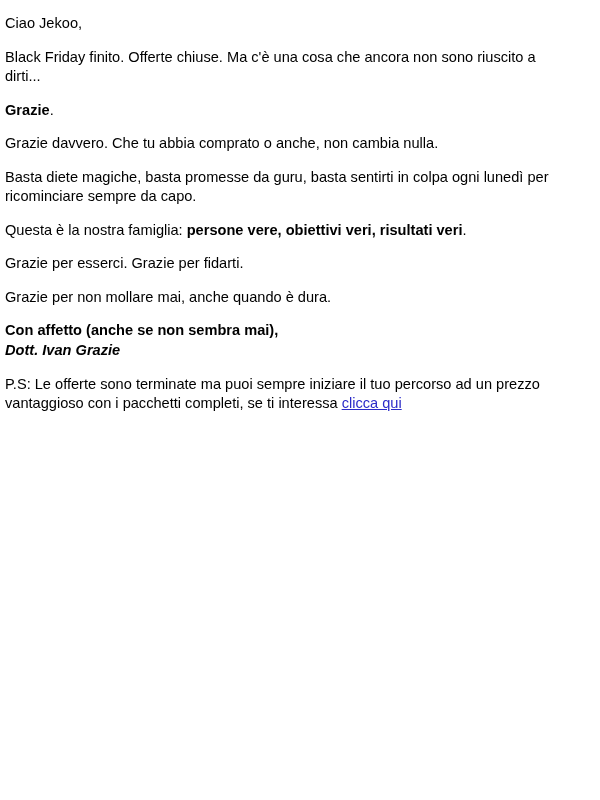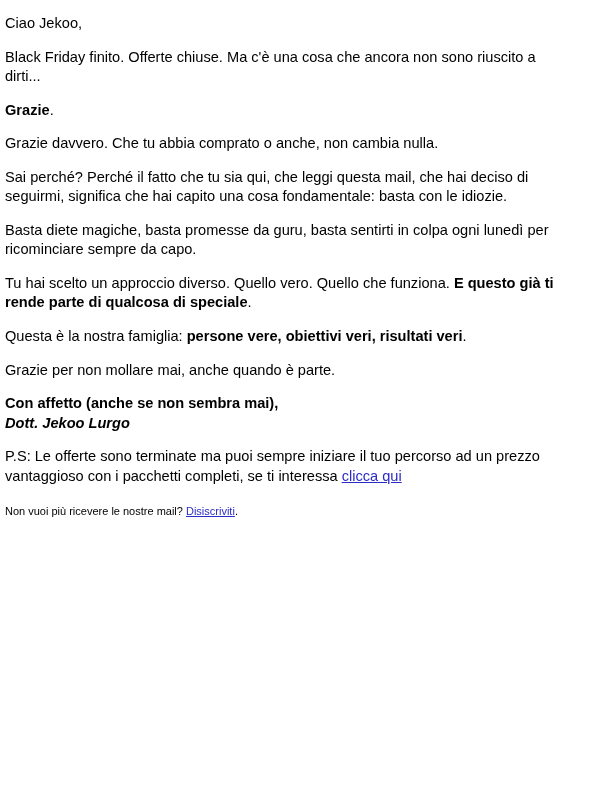--- a/index.html
+++ b/index.html
@@ -67,49 +67,43 @@
   </p>
 
   <p class="para">
     <span class="b">Grazie</span><span>.</span>
   </p>
 
   <p class="para">
     <span>Grazie davvero. Che tu abbia comprato o anche, non cambia nulla.</span>
   </p>
 
-  <p class="para">
-    <span>Sai perché? Perché il fatto che tu sia qui, che leggi questa mail, che hai deciso di seguirmi, significa che hai capito una cosa fondamentale: basta con le idiozie.</span>
-  </p>
 
   <p class="para">
     <span>Basta diete magiche, basta promesse da guru, basta sentirti in colpa ogni lunedì per ricominciare sempre da capo.</span>
   </p>
 
-  <p class="para">
-    <span>Tu hai scelto un approccio diverso. Quello vero. Quello che funziona. </span><span class="b">E questo già ti rende parte di qualcosa di speciale</span><span>.</span>
-  </p>
 
 
 
   <p class="para">
     <span>Questa è la nostra famiglia: </span><span class="b">persone vere, obiettivi veri, risultati veri</span><span>.</span>
   </p>
 
+  <p class="para">
+    <span>Grazie per esserci. Grazie per fidarti.</span>
+  </p>
 
   <p class="para">
-    <span>Grazie per non mollare mai, anche quando è parte.</span>
+    <span>Grazie per non mollare mai, anche quando è dura.</span>
   </p>
 
   <p class="para">
     <span class="signature-line">Con affetto (anche se non sembra mai),</span>
-      <span class="signature-line i">Dott. Jekoo Lurgo</span>
+      <span class="signature-line i">Dott. Ivan Grazie</span>
   </p>
 
   <p class="para">
     <span>P.S: Le offerte sono terminate ma puoi sempre iniziare il tuo percorso ad un prezzo vantaggioso con i pacchetti completi, se ti interessa </span><a class="link" href="#">clicca qui</a>
   </p>
 
-  <div class="footer">
-    <span>Non vuoi più ricevere le nostre mail? </span><a class="link" href="#">Disiscriviti</a><span>.</span>
-  </div>
 
 </div>
 
 </body></html>

